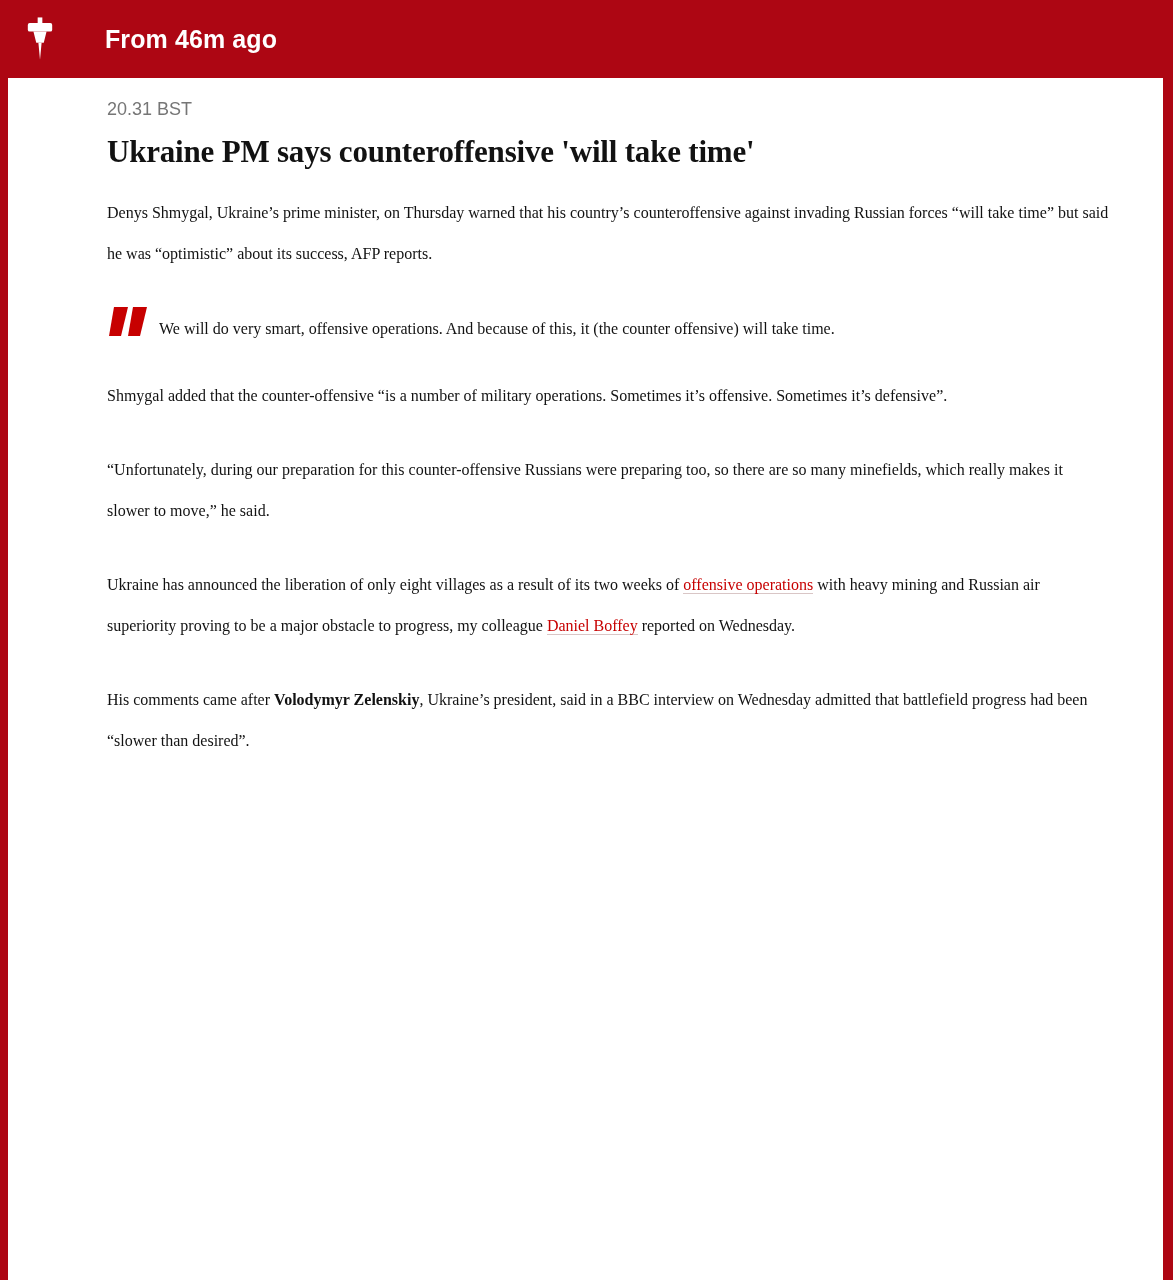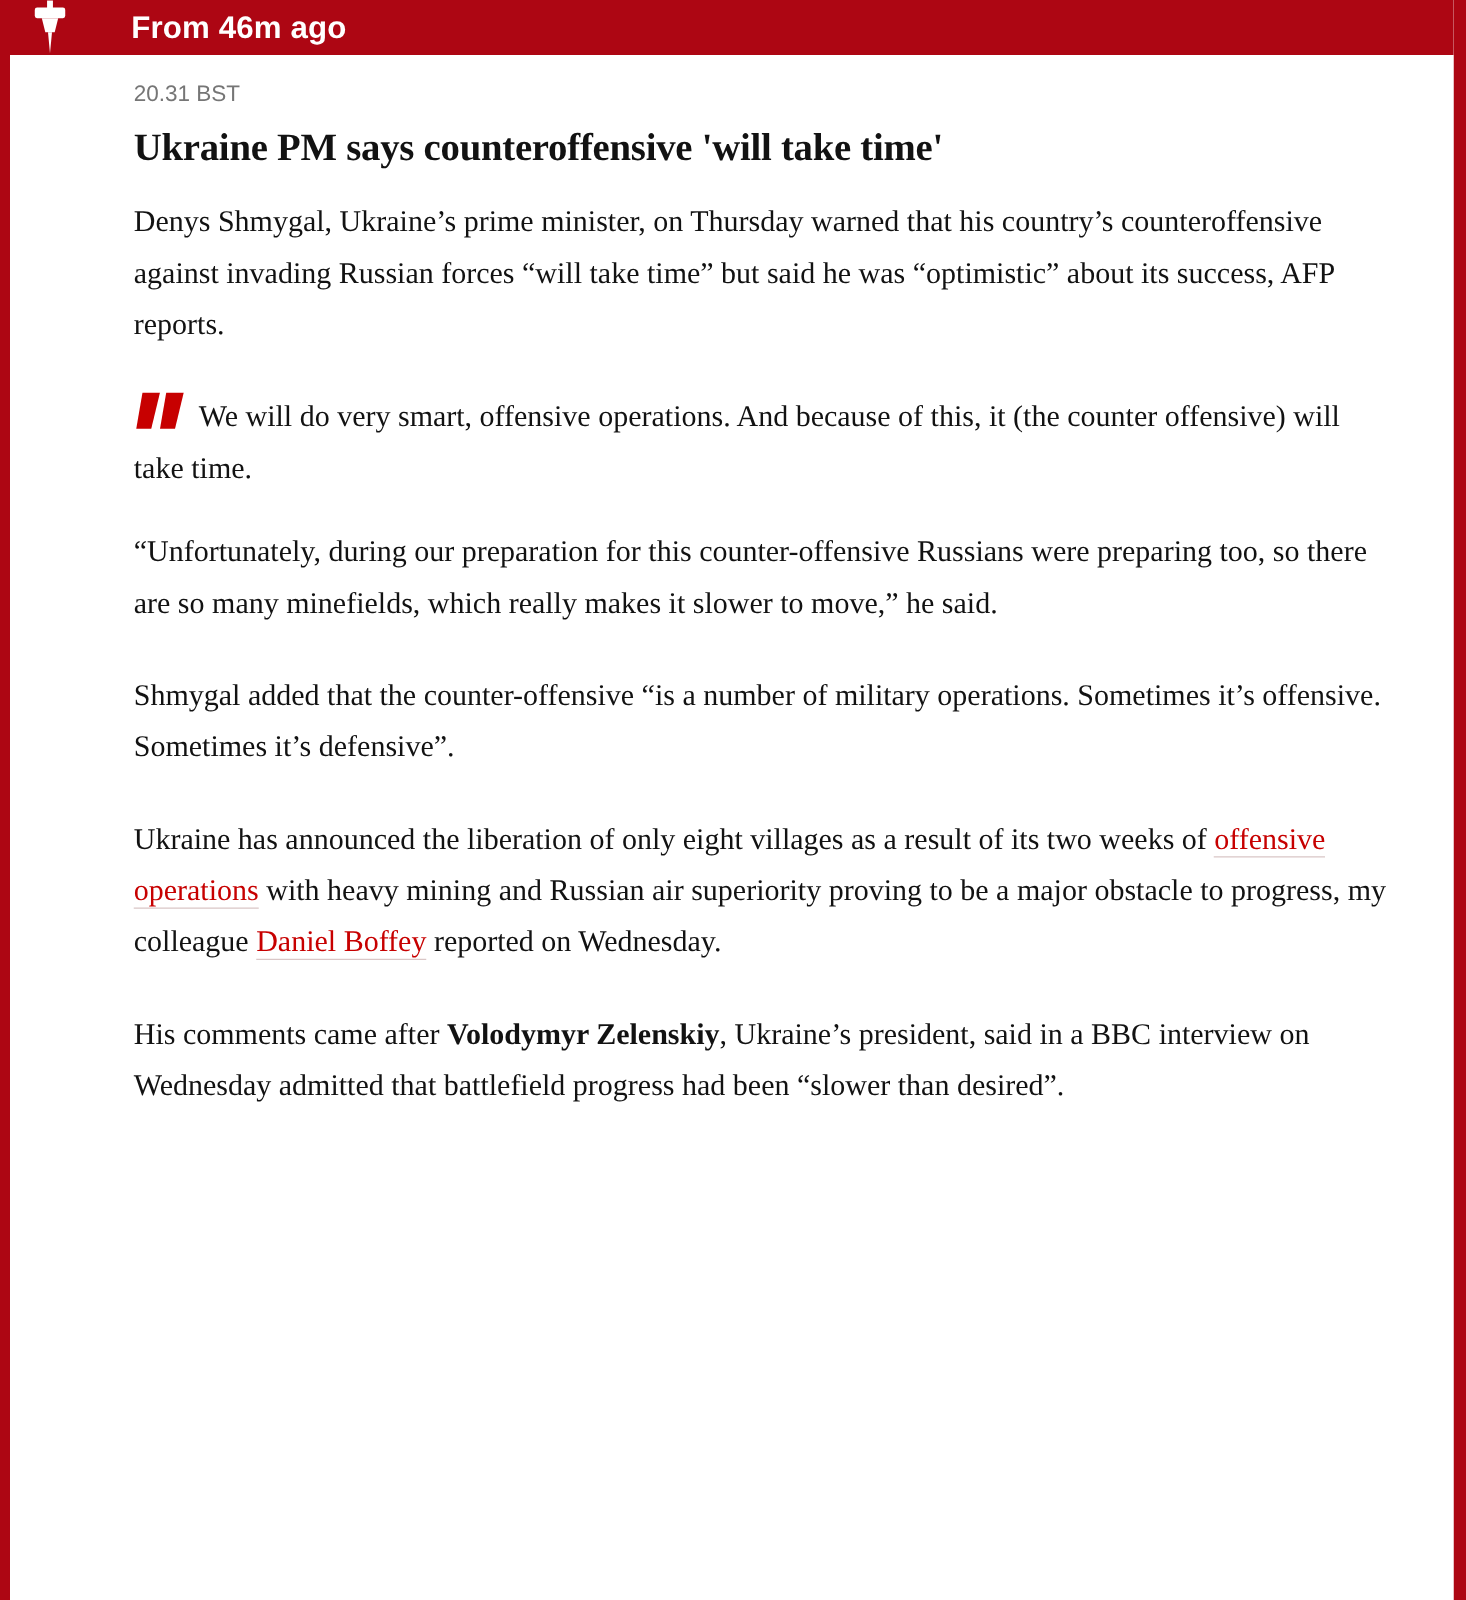--- a/index.html
+++ b/index.html
@@ -17,21 +17,21 @@
     height: 1280px;
     margin: 0 auto;
     background: var(--background);
     border-left: 8px solid var(--frame_red);
     border-right: 10px solid var(--frame_red);
     overflow: hidden;
     position: relative;
     font-family: "Liberation Serif", serif;
   }
   .topbar {
-    height: 44px;
+    height: 78px;
     background: var(--frame_red);
     display: flex;
     align-items: center;
     padding-left: 17px;
     cursor: pointer;
   }
   .pin-wrap { width: 30px; height: 44px; display: inline-block; flex: 0 0 auto; }
   .topbar-label {
     margin-left: 50px;
     font-family: "Liberation Sans", sans-serif;
@@ -53,21 +53,21 @@
   .headline {
     font-family: Liberation Serif, serif;
     font-weight: 700;
     font-size: 31px;
     line-height: 38px;
     letter-spacing: -0.2px;
     color: var(--text);
     margin: 0 0 21px 0;
   }
   .para {
-    font-size: 24px;
+    font-size: 16px;
     line-height: 41px;
     color: var(--text);
     margin: 0 0 33px 0;
     max-width: 1010px;
   }
   .para.quote {
     margin: 0 0 26px 0;
   }
   .para strong { font-weight: 700; }
   .para a.inline-link {
@@ -107,20 +107,20 @@
     <p class="timestamp">20.31 BST</p>
     <h2 class="headline">Ukraine PM says counteroffensive 'will take time'</h2>
     <div>
         <p class="para"><span>Denys Shmygal, Ukraine’s prime minister, on Thursday warned that his country’s counteroffensive against invading Russian forces “will take time” but said he was “optimistic” about its success, AFP reports.</span></p>
         <p class="para quote"><span class="quote-icon"><svg width="41" height="30" viewBox="0 0 41 30" xmlns="http://www.w3.org/2000/svg">
               <g fill="#c70000">
                 <polygon points="7,0 21,0 14,29 2,29"></polygon>
                 <polygon points="26,0 40,0 33,29 21,29"></polygon>
               </g>
             </svg></span><span>We will do very smart, offensive operations. And because of this, it (the counter offensive) will take time.</span></p>
+        <p class="para"><span>Shmygal added that the counter-offensive “is a number of military operations. Sometimes it’s offensive. Sometimes it’s defensive”.</span></p>
         <p class="para"><span>“Unfortunately, during our preparation for this counter-offensive Russians were preparing too, so there are so many minefields, which really makes it slower to move,” he said.</span></p>
-        <p class="para"><span>Shmygal added that the counter-offensive “is a number of military operations. Sometimes it’s offensive. Sometimes it’s defensive”.</span></p>
         <p class="para"><span>Ukraine has announced the liberation of only eight villages as a result of its two weeks of </span><a href="#" class="inline-link">offensive operations</a><span> with heavy mining and Russian air superiority proving to be a major obstacle to progress, my colleague </span><a href="#" class="inline-link">Daniel Boffey</a><span> reported on Wednesday.</span></p>
         <p class="para"><span>His comments came after </span><strong>Volodymyr Zelenskiy</strong><span>, Ukraine’s president, said in a BBC interview on Wednesday admitted that battlefield progress had been “slower than desired”.</span></p>
       </div>
   </main>
 
 </div>
 
 </body></html>

